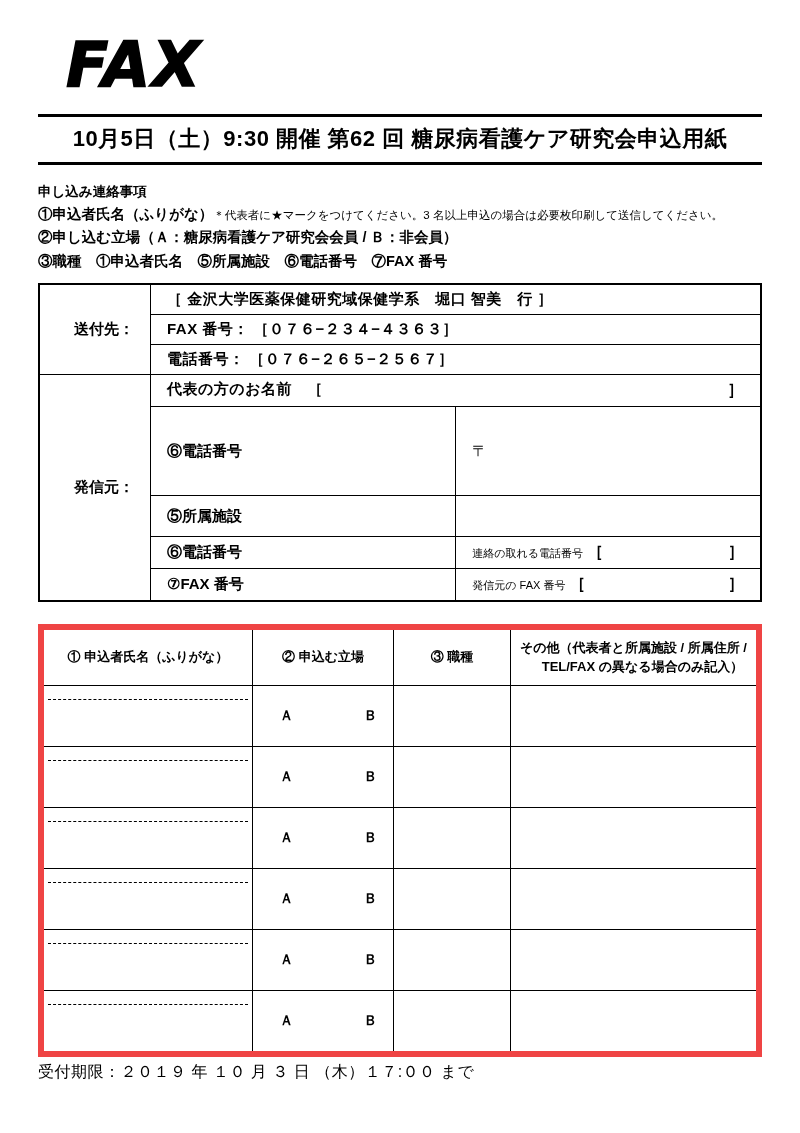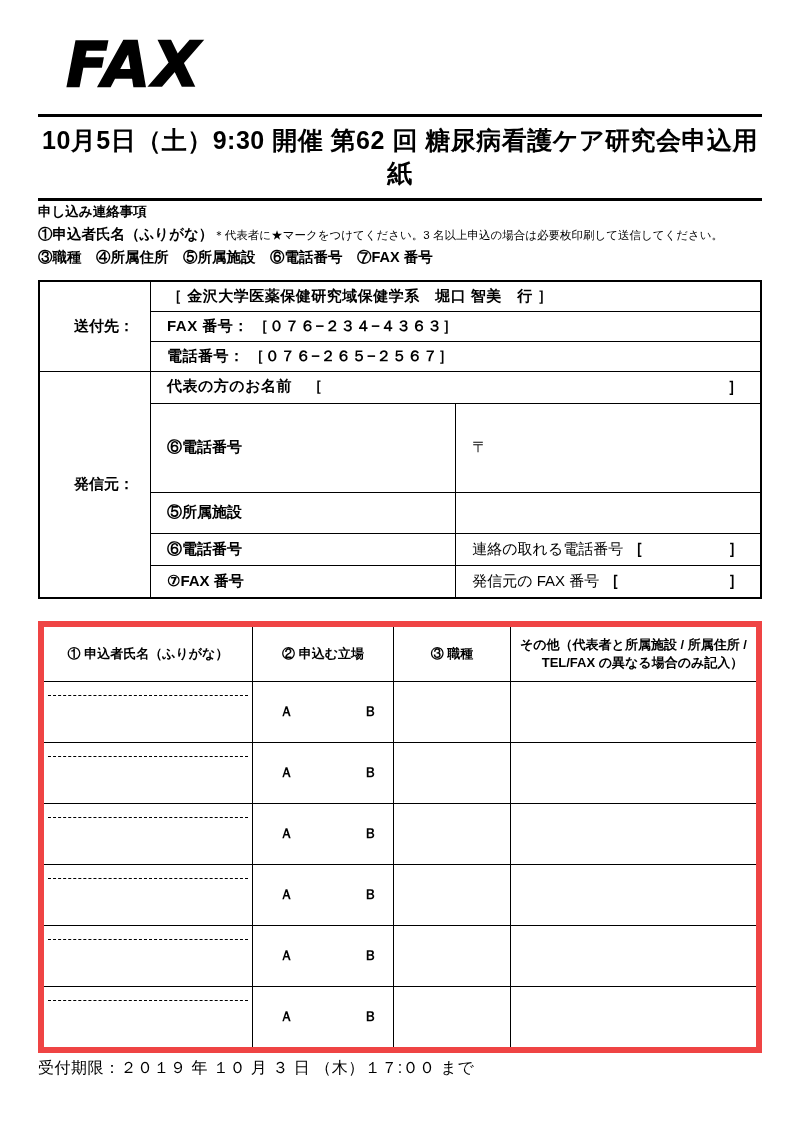--- a/index.html
+++ b/index.html
@@ -27,26 +27,26 @@
     margin:12px 0 0 28px;
     -webkit-text-stroke:1.5px #000;
   }
   
   .title-bar{
     margin-top:18px;
     border-top:3px solid #000;
     border-bottom:3px solid #000;
     padding:7px 0 8px 0;
     text-align:center;
-    font-size:25px;
+    font-size:22px;
     font-weight:bold;
     letter-spacing:0.5px;
   }
   
-  .notes{font-size:13.5px;line-height:1.62;}
+  .notes{margin-top:16px;font-size:13.5px;line-height:1.62;}
   .notes .hdr{font-weight:bold;font-size:13.5px;}
   .notes .ln{font-weight:bold;font-size:14.5px;white-space:nowrap;}
   .notes .small{font-weight:normal;font-size:11.5px;}
   
   table{border-collapse:collapse;}
   .info-tbl{
     width:100%;
     margin-top:10px;
     border:2px solid #000;
     table-layout:fixed;
@@ -67,21 +67,21 @@
   .sub-lbl{
     width:112px;
     font-weight:bold;
     font-size:14.5px;
     padding-left:10px;
   }
   .val-bold{font-weight:bold;font-size:16px;letter-spacing:0.5px;}
   .val-row{position:relative;}
   .brk{font-weight:bold;font-size:16px;}
   .brk-right{float:right;font-weight:bold;font-size:16px;}
-  .mini{font-size:15px;font-weight:normal;}
+  .mini{font-size:11px;font-weight:normal;}
   .addr-cell{height:78px;vertical-align:top;padding-top:6px;font-size:12px;}
   .fac-cell{height:30px;}
   
   .app-tbl{
     width:100%;
     margin-top:22px;
     border:6px solid #ef4444;
     table-layout:fixed;
   }
   .app-tbl th{
@@ -129,21 +129,22 @@
 
   <div class="fax-logo">FAX</div>
 
   <div class="title-bar">10月5日（土）9:30 開催 第62 回 糖尿病看護ケア研究会申込用紙</div>
 
   <div class="notes">
     <div class="hdr">申し込み連絡事項</div>
     <div class="ln">
       <span>①申込者氏名（ふりがな）</span><span class="small">＊代表者に★マークをつけてください。3 名以上申込の場合は必要枚印刷して送信してください。</span>
     </div>
-    <div class="ln">③職種　④所属住所　⑤所属施設　⑥電話番号　⑦FAX 番号</div>
+    <div class="ln">②申し込む立場（Ａ：糖尿病看護ケア研究会会員 / Ｂ：非会員）</div>
+    <div class="ln">③職種　①申込者氏名　⑤所属施設　⑥電話番号　⑦FAX 番号</div>
   </div>
 
   <table class="info-tbl">
     <tbody>
         <tr>
       <td class="lbl-cell" rowspan="3">送付先：</td>
       <td colspan="2" class="val-bold">［ 金沢大学医薬保健研究域保健学系　堀口 智美　行 ］</td>
     </tr>
     <tr>
       <td colspan="2" class="val-bold">

